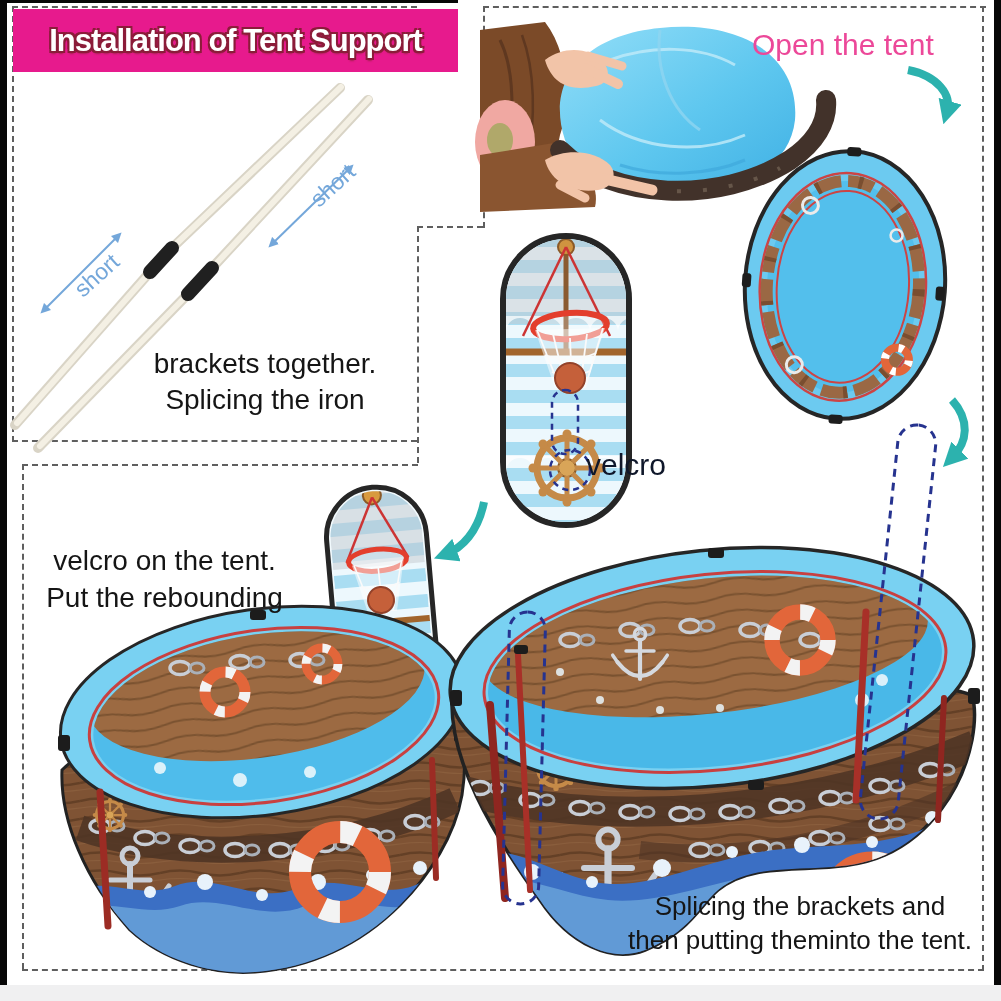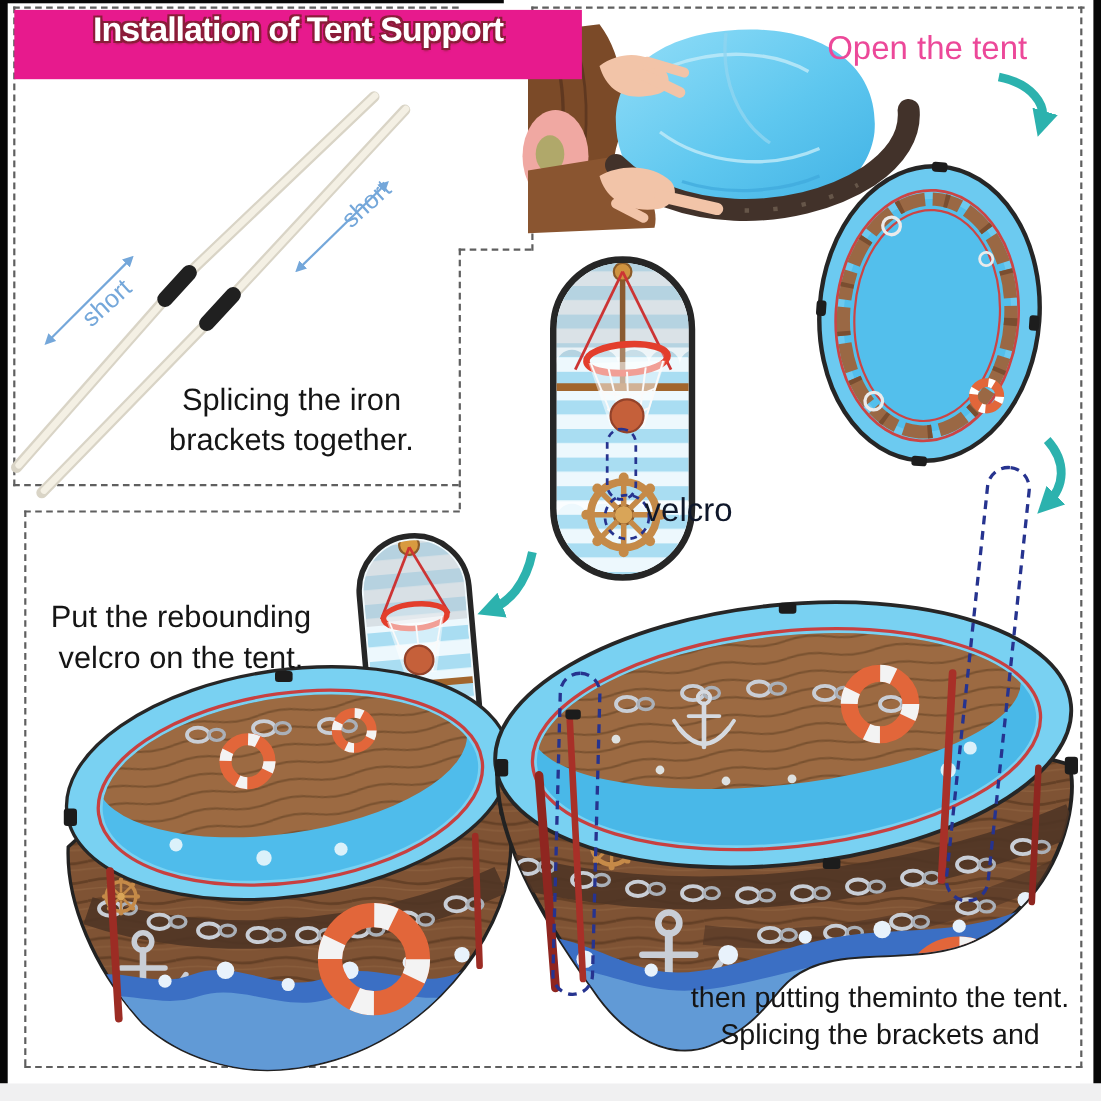--- a/index.html
+++ b/index.html
@@ -3,22 +3,22 @@
 <meta charset="utf-8">
 <style>
   html,body{margin:0;padding:0}
   body{width:1001px;height:1001px;position:relative;background:#fff;overflow:hidden;
        font-family:"Liberation Sans",sans-serif}
   .abs{position:absolute}
   .frame{background:#070707}
   .dashH{position:absolute;border-top:2px dashed #5f5f5f}
   .dashV{position:absolute;border-left:2px dashed #5f5f5f}
   .cap{position:absolute;color:#151515;text-align:center;z-index:30;line-height:36px;font-size:28px}
-  #hdr{position:absolute;left:13px;top:9px;width:516px;height:63px;background:#e71a8d;z-index:40;
-       display:flex;align-items:flex-start;justify-content:center}
+  #hdr{position:absolute;left:13px;top:9px;width:445px;height:63px;background:#e71a8d;z-index:40;
+       display:flex;align-items:center;justify-content:center}
   #hdr span{font-weight:bold;font-size:31px;letter-spacing:-1px;white-space:nowrap;color:#ffffff;
        text-shadow:-2px -2px 0 #8b1c39,2px -2px 0 #8b1c39,-2px 2px 0 #8b1c39,2px 2px 0 #8b1c39,0 3px 2px #a62050}
   .shortLbl{position:absolute;z-index:30;color:#74a7da;font-size:23px;width:90px;text-align:center;
        transform:rotate(-42deg)}
   #velcroLbl{position:absolute;left:586px;top:448px;z-index:30;color:#0f172a;font-size:30px}
   #openLbl{position:absolute;left:752px;top:28px;width:200px;z-index:30;color:#ec4899;font-size:30px;text-align:left}
   #artwork{position:absolute;left:0;top:0;z-index:20}
   #grayStrip{position:absolute;left:0;top:985px;width:1001px;height:16px;background:#f0f0f1}
 </style>
 </head>
@@ -354,29 +354,29 @@
   <rect x="506" y="612" width="36" height="292" rx="18" transform="rotate(1.5 524 758)" fill="none" stroke="#26338f" stroke-width="3" stroke-dasharray="8 6"></rect>
   <rect x="879" y="424" width="38" height="396" rx="19" transform="rotate(6 898 622)" fill="none" stroke="#26338f" stroke-width="3" stroke-dasharray="8 6"></rect>
 
   <path d="M952,400 C970,420 968,442 952,458" stroke="#2cb2ae" stroke-width="8" fill="none" marker-end="url(#mTeal)"></path>
 </svg>
 
 <div class="shortLbl" style="left:52px;top:262px">short</div>
 <div class="shortLbl" style="left:288px;top:172px">short</div>
 
 <div class="cap" style="left:140px;top:346px;width:250px">
+  <div>brackets together.</div>
   <div>Splicing the iron</div>
-  <div>brackets together.</div>
 </div>
 
 <div id="openLbl">Open the tent</div>
 
 <div id="velcroLbl">velcro</div>
 
 <div class="cap" style="left:22px;top:542px;width:285px;line-height:37px">
+  <div>velcro on the tent.</div>
   <div>Put the rebounding</div>
-  <div>velcro on the tent.</div>
 </div>
 
 <div class="cap" style="left:615px;top:889px;width:370px;font-size:26px;line-height:34px">
+  <div>Splicing the brackets and</div>
   <div>then putting theminto the tent.</div>
-  <div>Splicing the brackets and</div>
 </div>
 
 </body></html>

